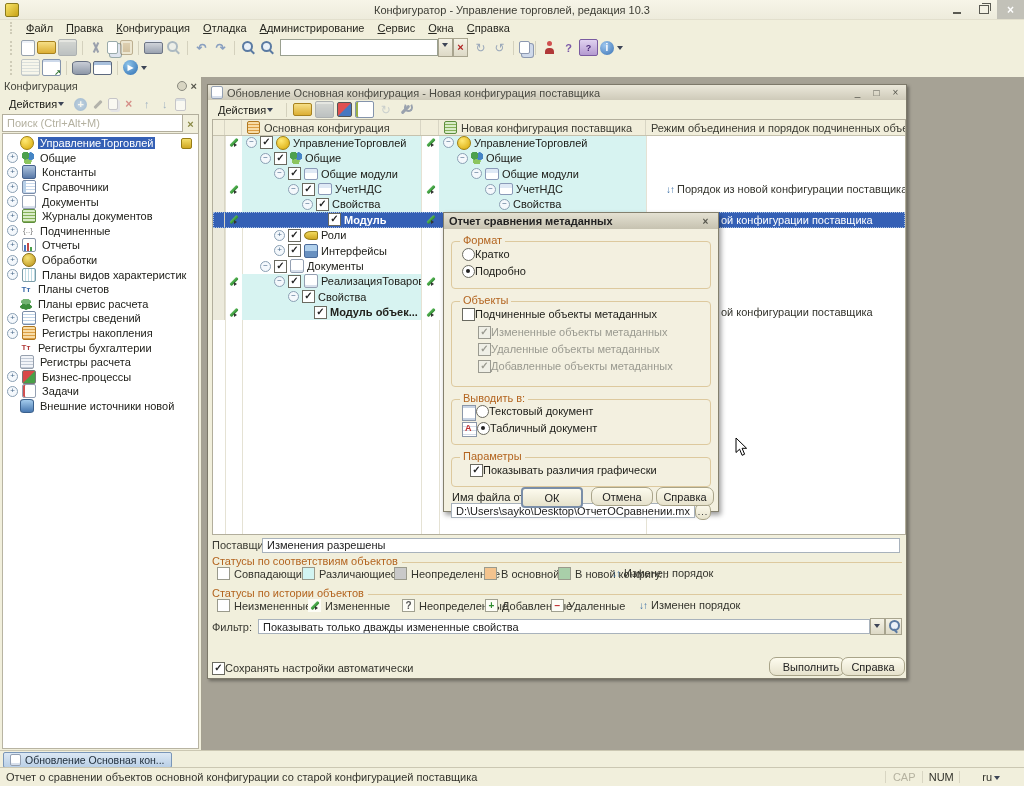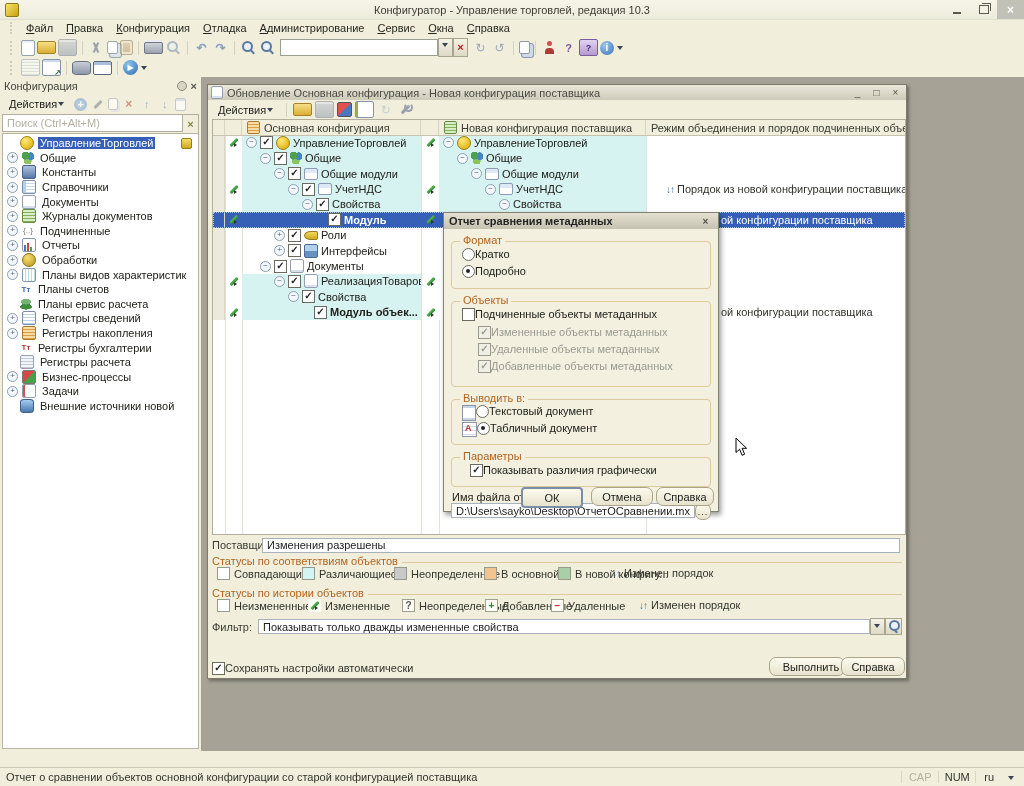--- a/index.html
+++ b/index.html
@@ -170,21 +170,21 @@
   .icon-sheetA{width:13px;height:13px;border:1px solid #8a96a8;background:repeating-linear-gradient(#fff,#fff 3px,#d4dce8 3px,#d4dce8 4px);position:relative}
   .icon-sheetA:before{content:'A';position:absolute;left:2px;top:0px;color:#c03030;font-weight:bold;font-size:9px}
   .browse-btn{width:14px;height:15px;font-size:9px;letter-spacing:1px}
   
   .taskbar{position:absolute;left:0;bottom:18px;height:17px;right:0;background:#f1efdc;border-top:1px solid #cbc7b2;display:flex;align-items:center;padding-left:3px}
   .task-tab{display:flex;align-items:center;gap:4px;height:14px;padding:0 6px;background:linear-gradient(#dce8f4,#b9cfe6);border:1px solid #7a96b8;border-radius:2px;font-size:10.5px;color:#22303e}
   .statusbar{position:absolute;left:0;bottom:0;height:18px;right:0;background:#f1efdc;border-top:1px solid #cbc7b2;display:flex;align-items:center;padding-left:6px;color:#33332c}
   .sbtext{flex:1}
   .sbind{width:36px;text-align:center;border-left:1px solid #d8d5c2;height:12px;line-height:12px;color:#b5b2a0}
   .sbind.on{color:#33332c}
-  .sblang{border-left:1px solid #d8d5c2;height:12px;line-height:12px;padding:0 8px;display:flex;align-items:center;gap:13px}
+  .sblang{border-left:1px solid #d8d5c2;height:12px;line-height:12px;padding:0 22px;display:flex;align-items:center;gap:1px}
   .cursor{position:absolute;left:735px;top:437px;z-index:100;pointer-events:none}
 </style>
 </head>
 <body>
 
 <div class="screen">
 
   <div class="titlebar">
     <span class="app-icon"></span>
     <span class="title-text">Конфигуратор - Управление торговлей, редакция 10.3</span>
@@ -789,20 +789,26 @@
       <input class="inp" style="flex: 1 1 0%;" value="D:\Users\sayko\Desktop\ОтчетОСравнении.mxl">
       <span class="btn browse-btn">...</span>
     </div>
     <div id="dlg-buttons">
         <span class="btn default" style="position: absolute; left: 77px; top: 274px; width: 58px; height: 17px;">ОК</span>
         <span class="btn" style="position: absolute; left: 147px; top: 274px; width: 60px; height: 17px;">Отмена</span>
         <span class="btn" style="position: absolute; left: 212px; top: 274px; width: 56px; height: 17px;">Справка</span>
       </div>
   </div>
 
+  <div class="taskbar">
+    <span class="task-tab">
+      <span class="sicon si-documents" style="width:9px;height:10px;flex-basis:9px"></span>
+      <span>Обновление Основная кон...</span>
+    </span>
+  </div>
 
   <div class="statusbar">
     <span class="sbtext">Отчет о сравнении объектов основной конфигурации со старой конфигурацией поставщика</span>
     <span class="sbind">CAP</span>
     <span class="sbind on">NUM</span>
     <span class="sblang">
       <span>ru</span>
       <span class="drop-arrow"></span>
     </span>
   </div>

